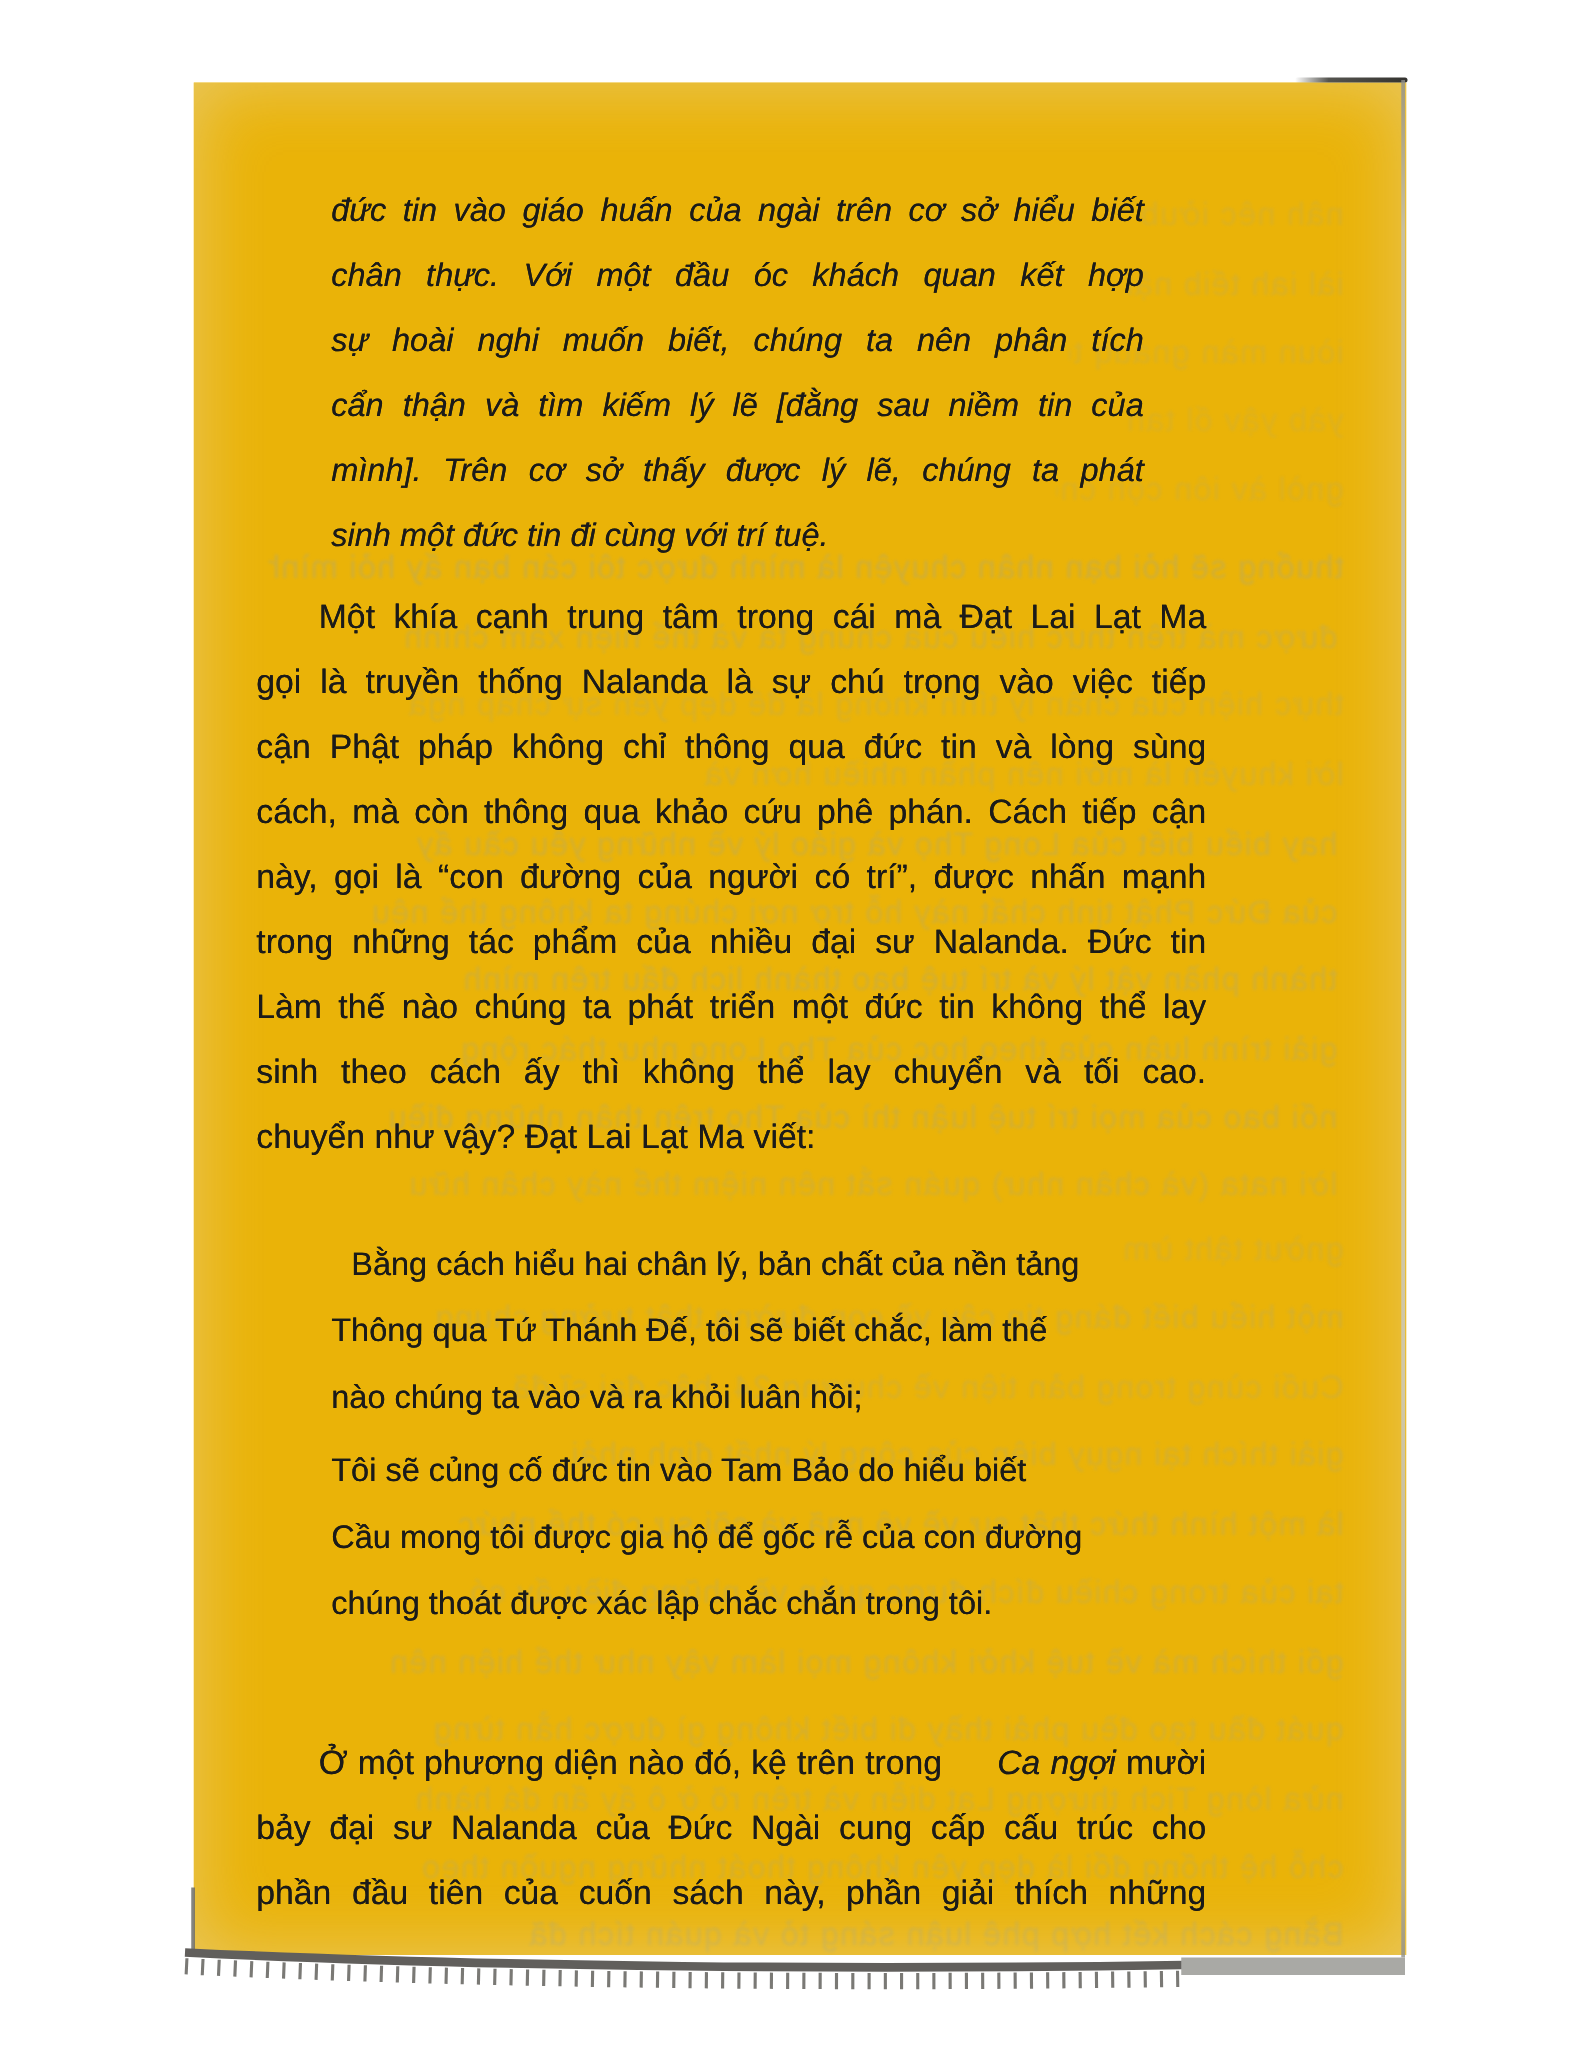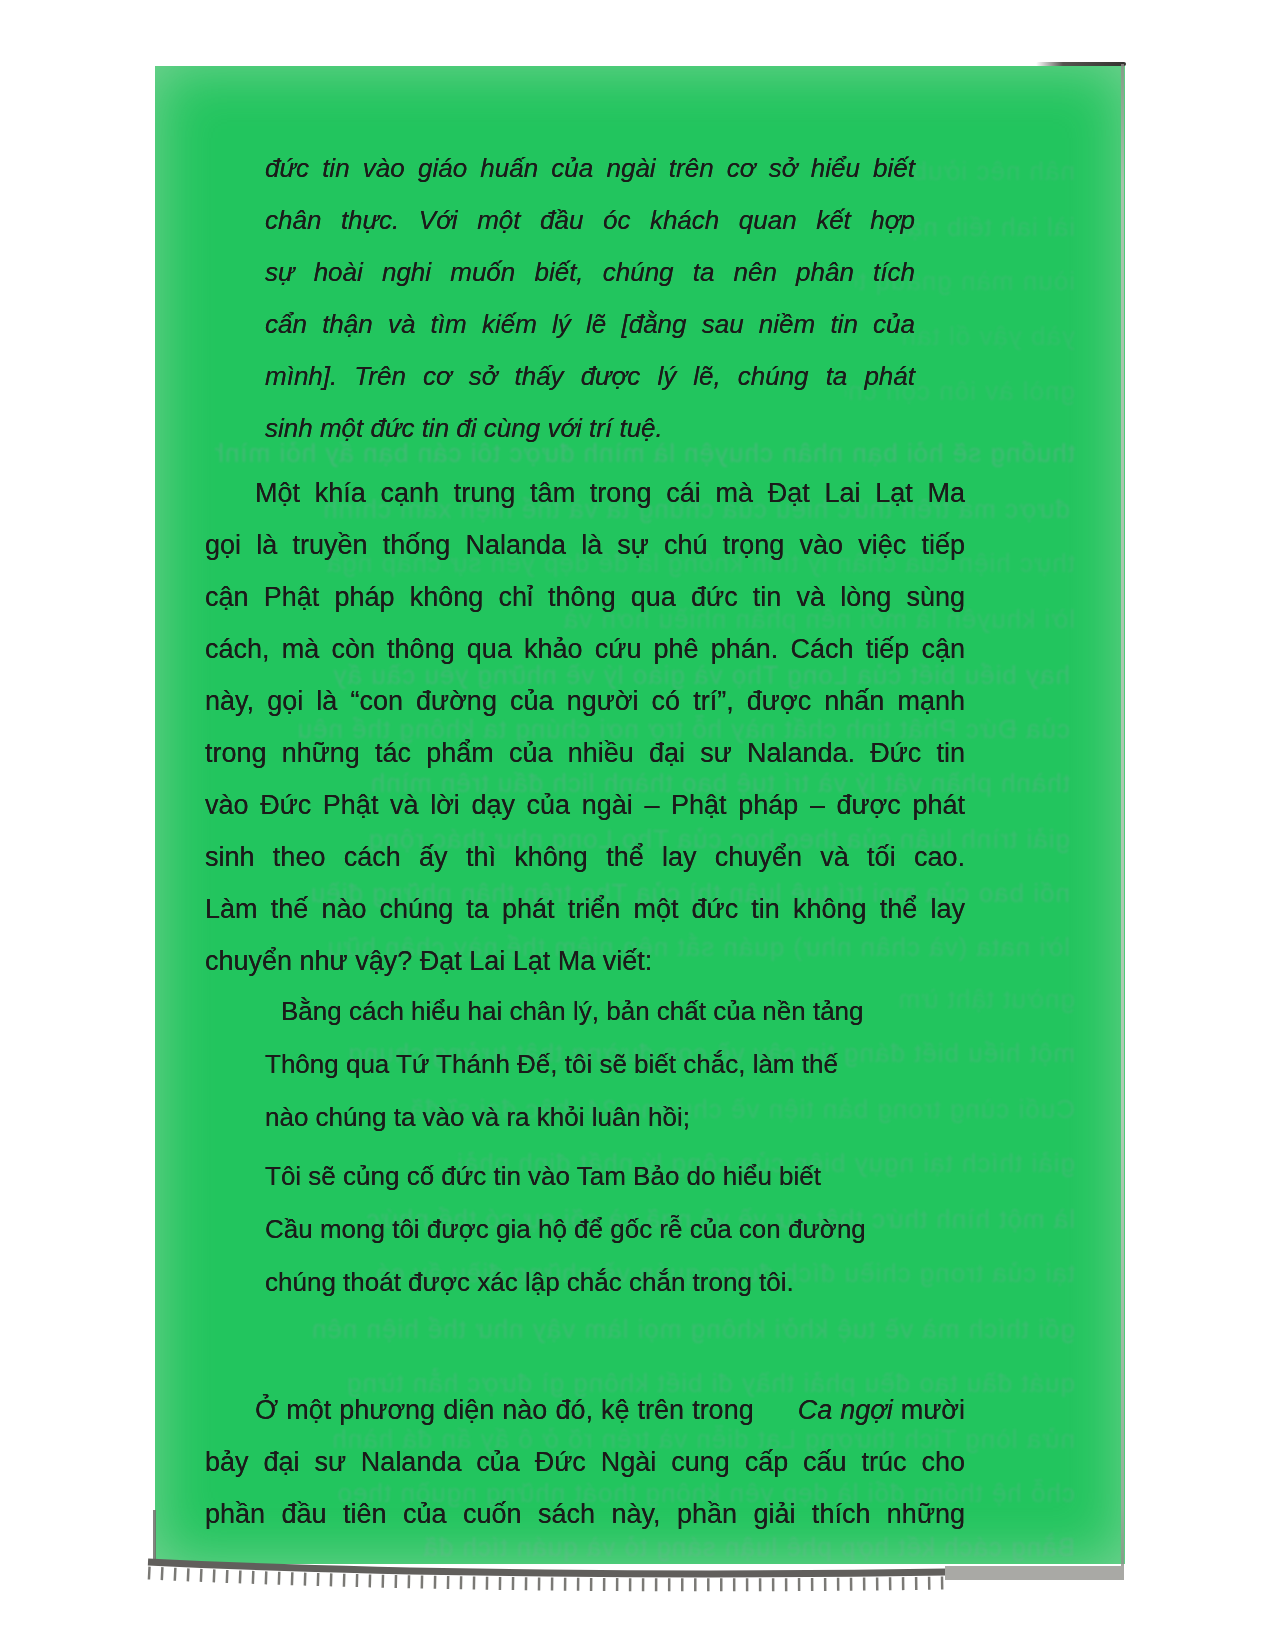--- a/index.html
+++ b/index.html
@@ -3,21 +3,21 @@
 <meta charset="utf-8">
 <style>
   html,body{margin:0;padding:0;}
   body{
     width:1275px;height:1650px;position:relative;overflow:hidden;
     background:#ffffff;
     font-family:"Liberation Sans", sans-serif;
   }
   .page{
     position:absolute;left:155px;top:66px;width:970px;height:1498px;
-    background:#22c55e;
+    background:#eab308;
     box-shadow:inset 0 0 60px rgba(230,228,220,0.45);
   }
   
   .bleed-layer{position:absolute;inset:0;overflow:hidden;}
   .bleed-line{
     position:absolute;white-space:nowrap;overflow:hidden;
     font-size:26px;letter-spacing:1px;
     transform:scaleX(-1);
     filter:blur(1.3px);
     user-select:none;
@@ -95,23 +95,22 @@
         <div class="ln jline">mình]. Trên cơ sở thấy được lý lẽ, chúng ta phát</div>
         <div class="ln rline">sinh một đức tin đi cùng với trí tuệ.</div>
       </div>
     <div class="block body-block" id="blk-para-nalanda" style="color: rgb(27, 27, 26);">
         <div class="ln jline" style="text-indent: 50px;">Một khía cạnh trung tâm trong cái mà Đạt Lai Lạt Ma</div>
         <div class="ln jline">gọi là truyền thống Nalanda là sự chú trọng vào việc tiếp</div>
         <div class="ln jline">cận Phật pháp không chỉ thông qua đức tin và lòng sùng</div>
         <div class="ln jline">cách, mà còn thông qua khảo cứu phê phán. Cách tiếp cận</div>
         <div class="ln jline">này, gọi là “con đường của người có trí”, được nhấn mạnh</div>
         <div class="ln jline">trong những tác phẩm của nhiều đại sư Nalanda. Đức tin</div>
-        <div class="ln jline">vào Đức Phật và lời dạy của ngài – Phật pháp – được phát</div>
+        <div class="ln jline">Làm thế nào chúng ta phát triển một đức tin không thể lay</div>
         <div class="ln jline">sinh theo cách ấy thì không thể lay chuyển và tối cao.</div>
-        <div class="ln jline">Làm thế nào chúng ta phát triển một đức tin không thể lay</div>
         <div class="ln rline">chuyển như vậy? Đạt Lai Lạt Ma viết:</div>
       </div>
     <div class="block verse-block" id="blk-verse" style="color: rgb(27, 27, 26);">
         <div class="ln rline" style="text-indent: 16px;">Bằng cách hiểu hai chân lý, bản chất của nền tảng</div>
         <div class="ln rline">Thông qua Tứ Thánh Đế, tôi sẽ biết chắc, làm thế</div>
         <div class="ln rline" style="margin-bottom: 6px;">nào chúng ta vào và ra khỏi luân hồi;</div>
         <div class="ln rline">Tôi sẽ củng cố đức tin vào Tam Bảo do hiểu biết</div>
         <div class="ln rline">Cầu mong tôi được gia hộ để gốc rễ của con đường</div>
         <div class="ln rline">chúng thoát được xác lập chắc chắn trong tôi.</div>
       </div>

